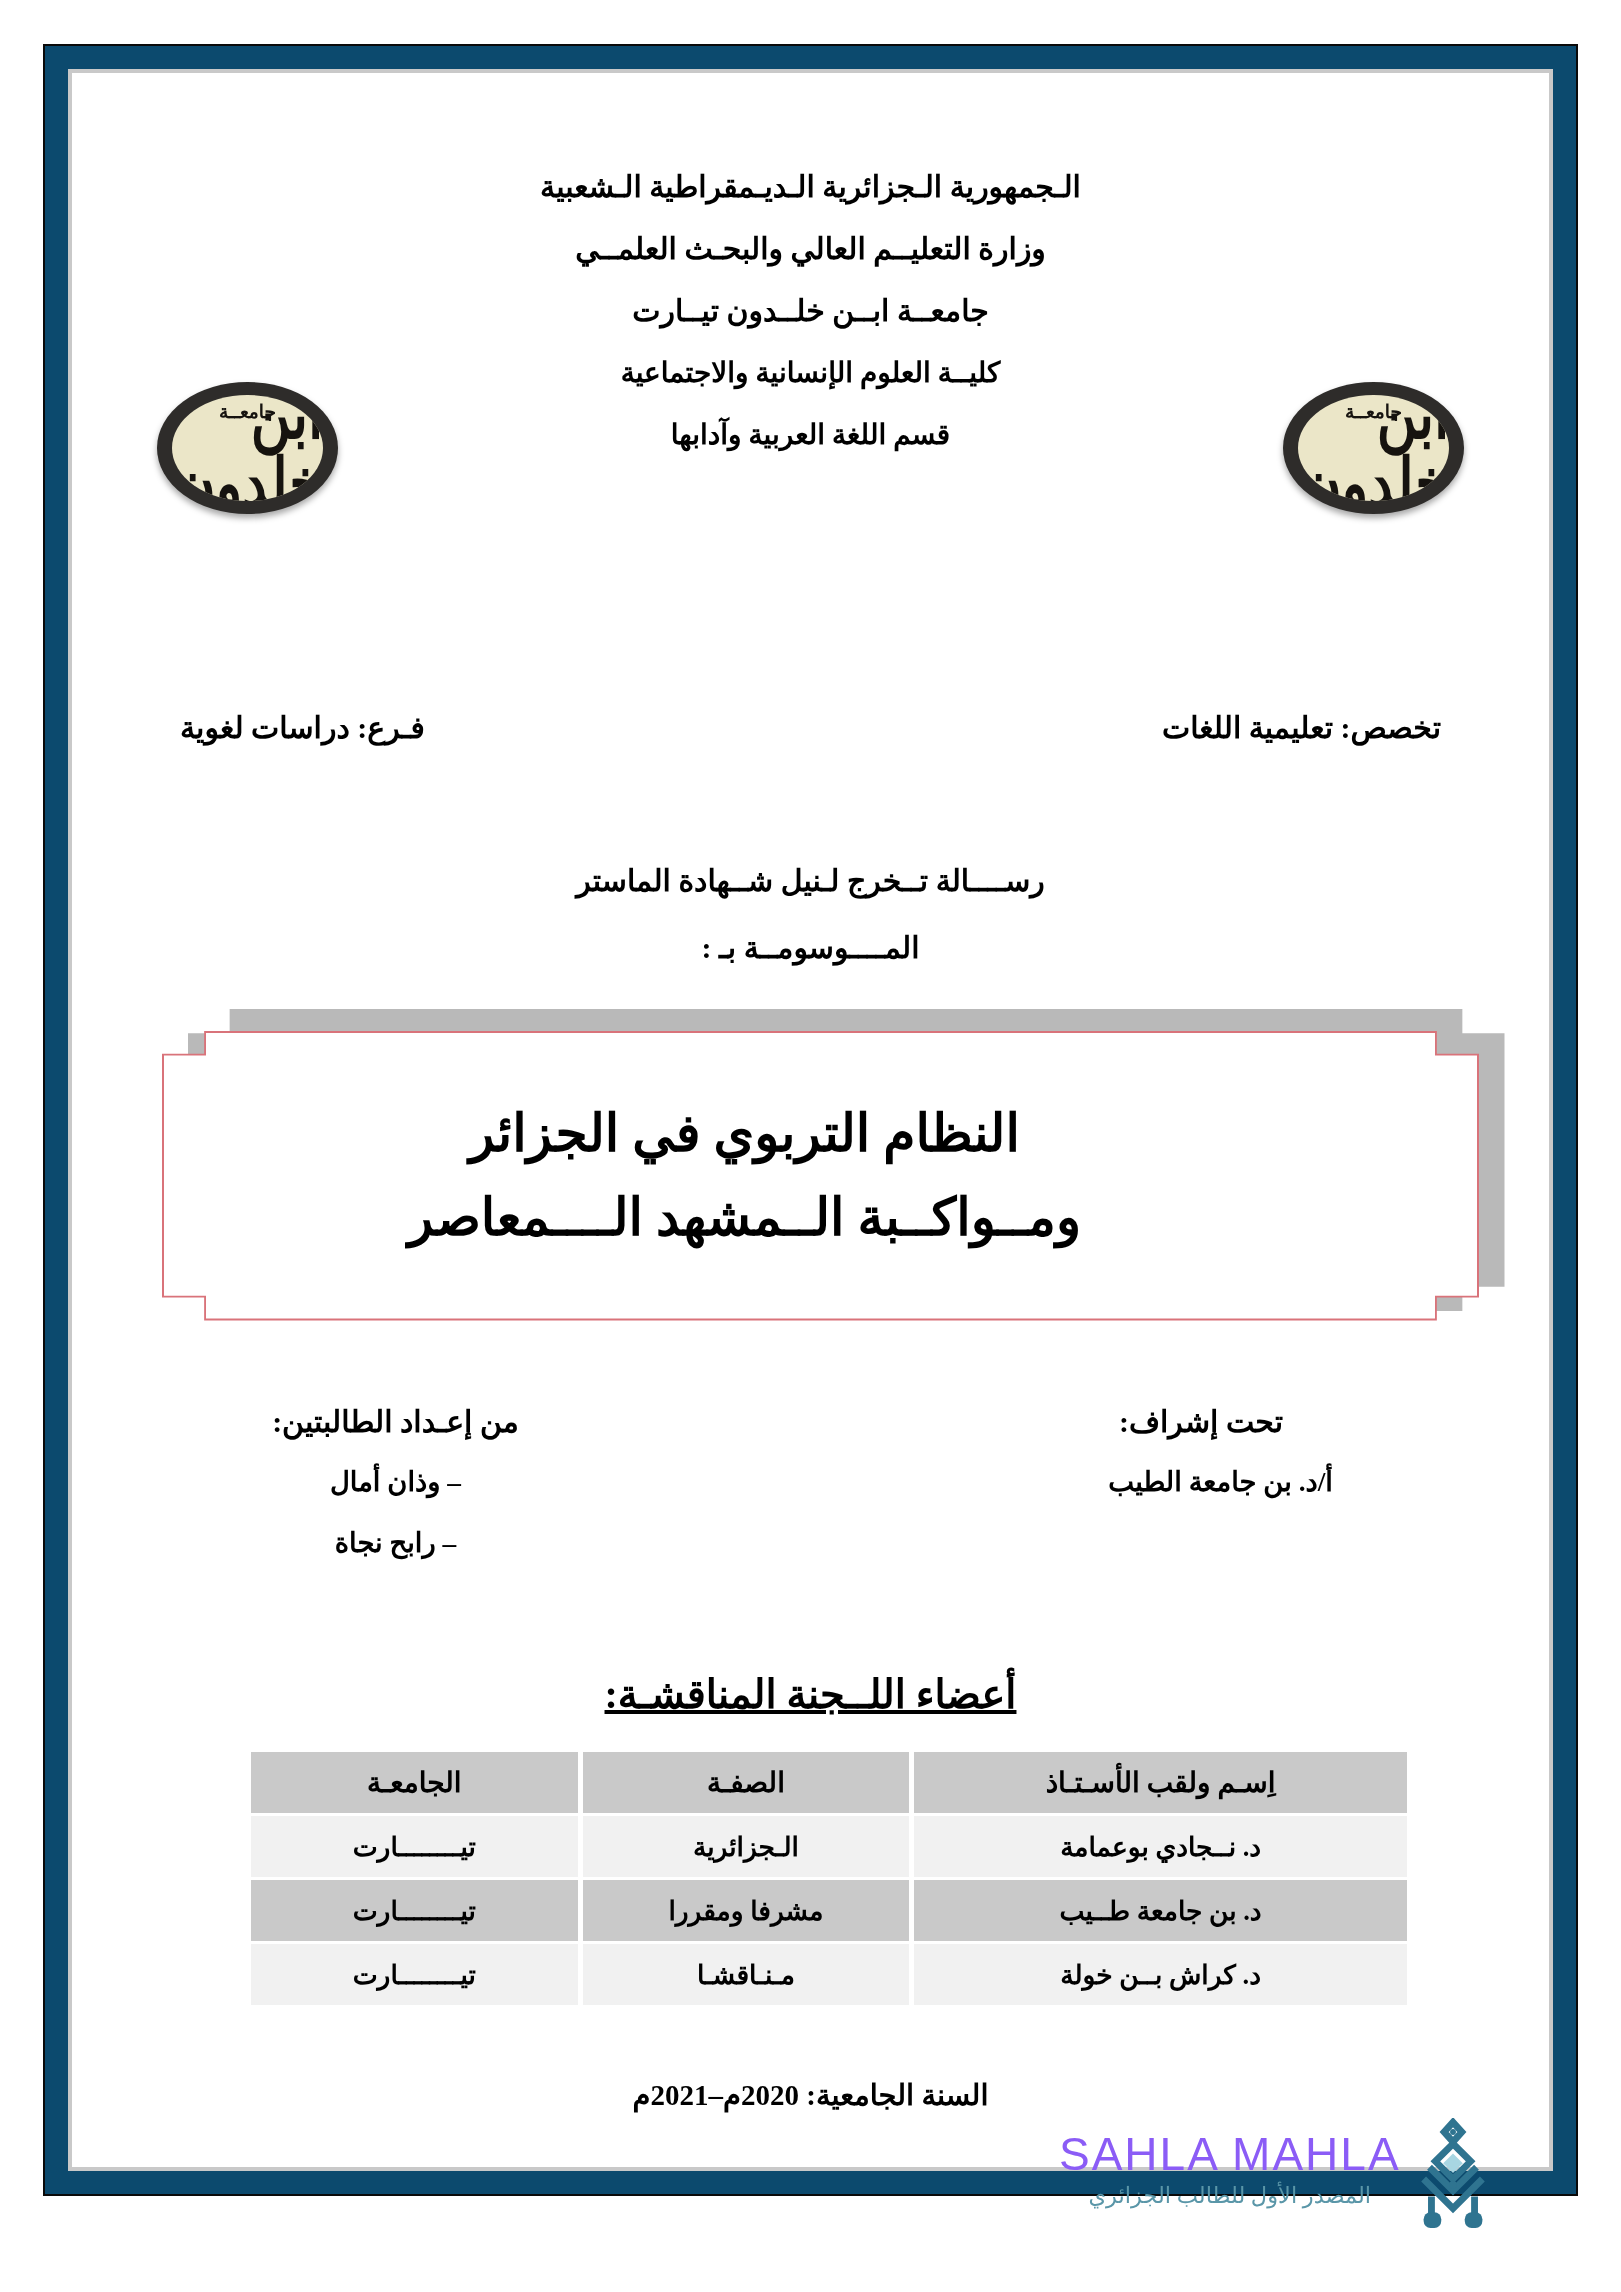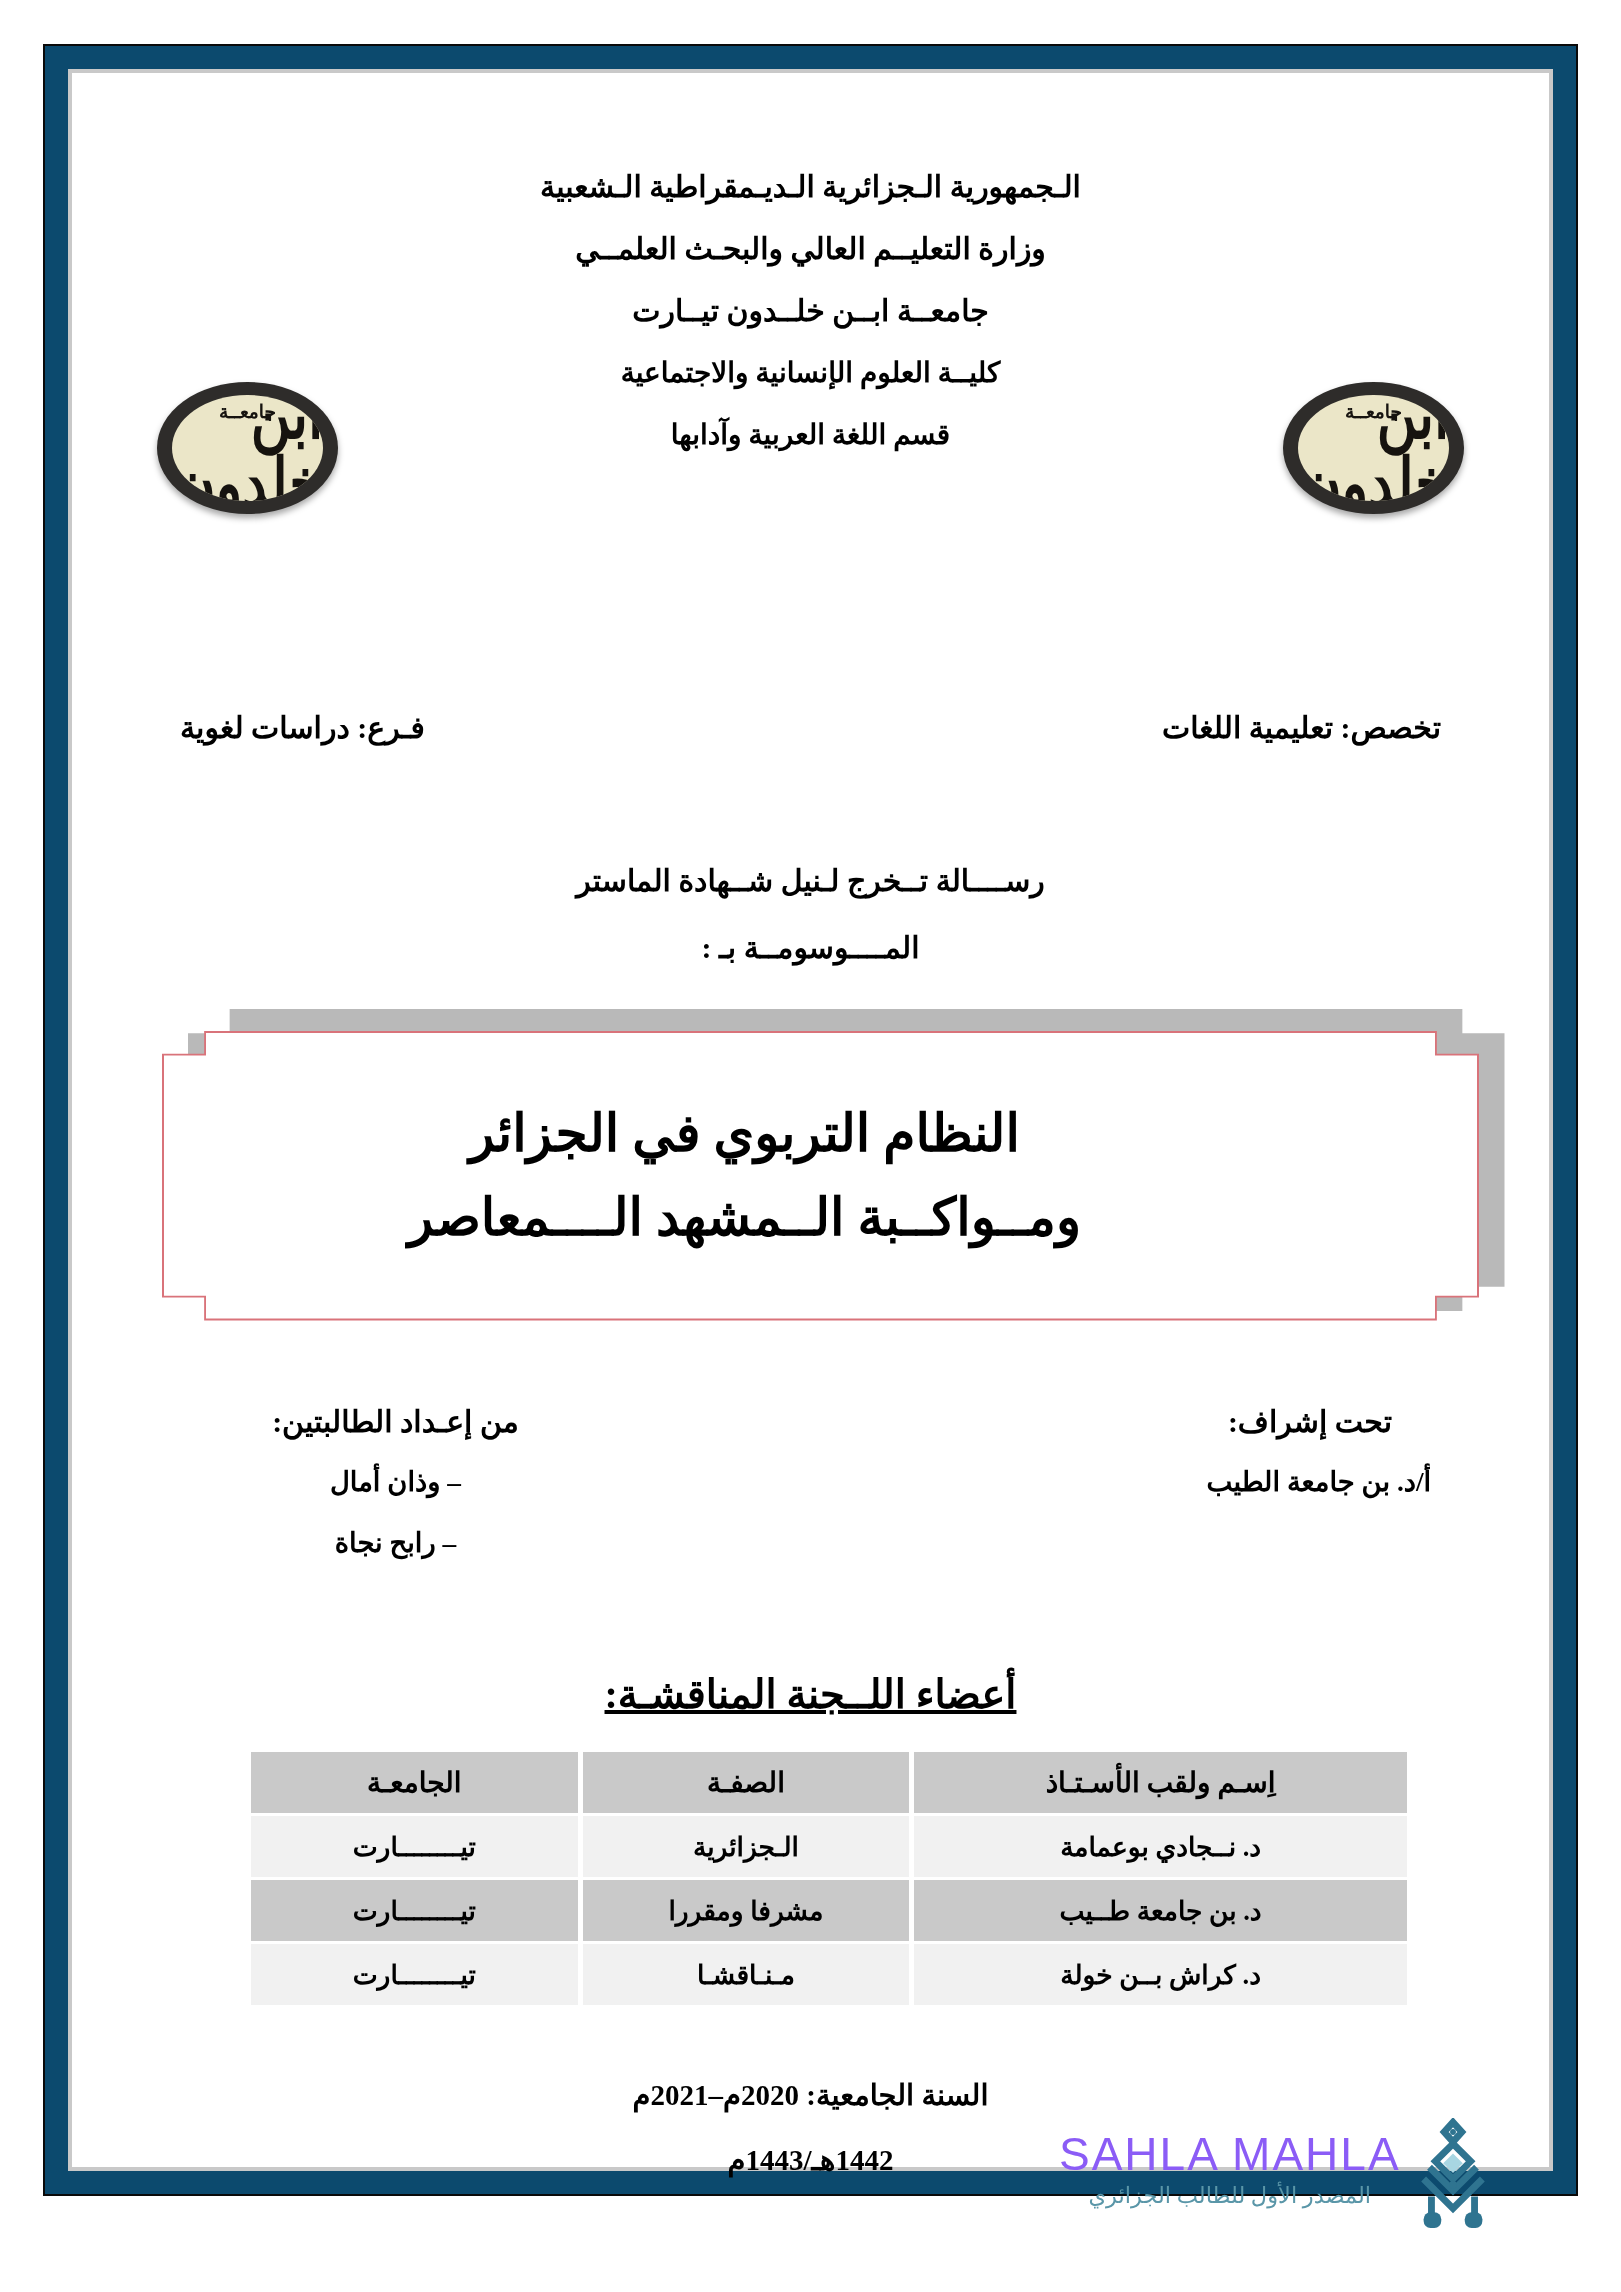--- a/index.html
+++ b/index.html
@@ -231,21 +231,21 @@
     position: absolute;
     top: 1318px;
     left: 108px;
     right: 108px;
     display: flex;
     justify-content: space-between;
   }
   #people-row .col {
     min-width: 431px;
   }
-  #people-row .col.left  { padding-left: 39px; }
+  #people-row .col.left  { text-align: center; padding-left: 39px; }
   #people-row .col.right { text-align: center; padding-right: 59px; }
   .people-head {
     font-size: 30px;
     line-height: 61px;
     white-space: nowrap;
   }
   .people-item {
     font-size: 27.4px;
     line-height: 61px;
     white-space: nowrap;
@@ -440,21 +440,20 @@
           <tr class="row-odd">
             <td class="ar">د. كراش بــن خولة</td>
             <td class="ar">مـنـاقشـا</td>
             <td class="ar">تيــــــــارت</td>
           </tr>
         </tbody>
       </table>
 
       <div id="year-block">
         <div class="ar y-line">السنة الجامعية: 2020م–2021م</div>
-        <div class="ar y-line">1442هـ/1443م</div>
       </div>
 
     </div>
   </div>
 </div>
 
 <div id="watermark">
   <div id="wm-text">
     <div id="wm-title">SAHLA MAHLA</div>
     <div id="wm-sub">المصدر الأول للطالب الجزائري</div>

